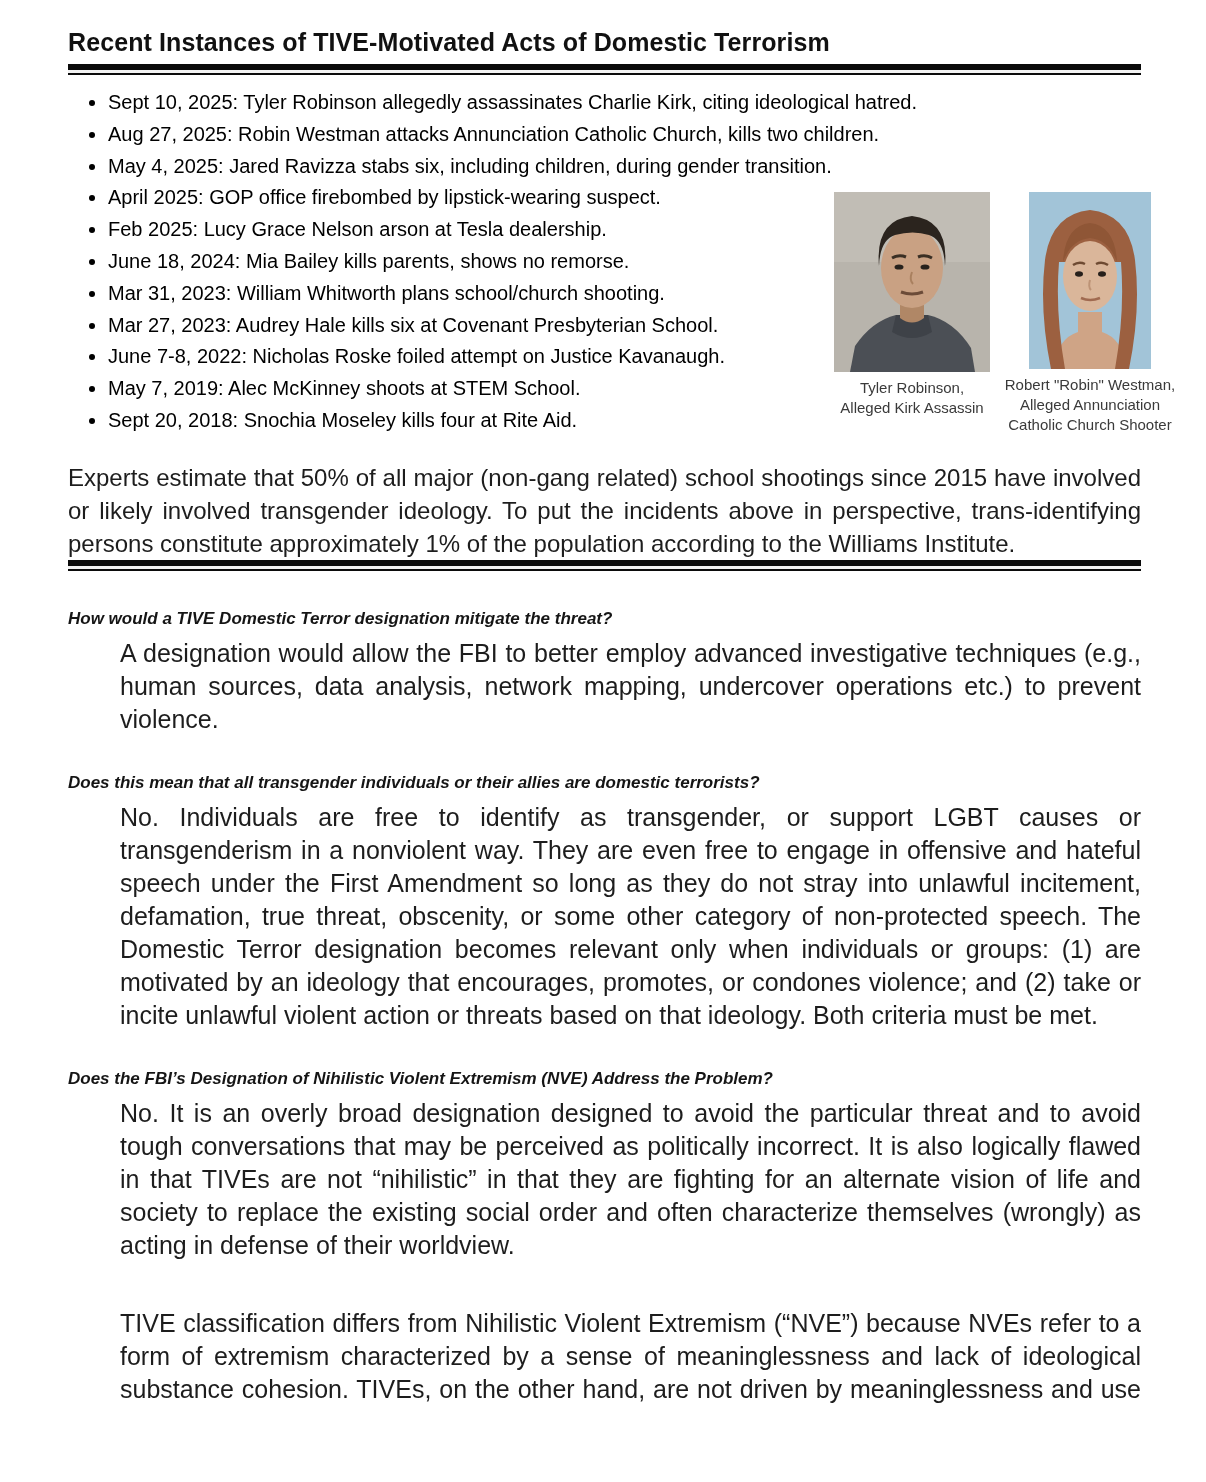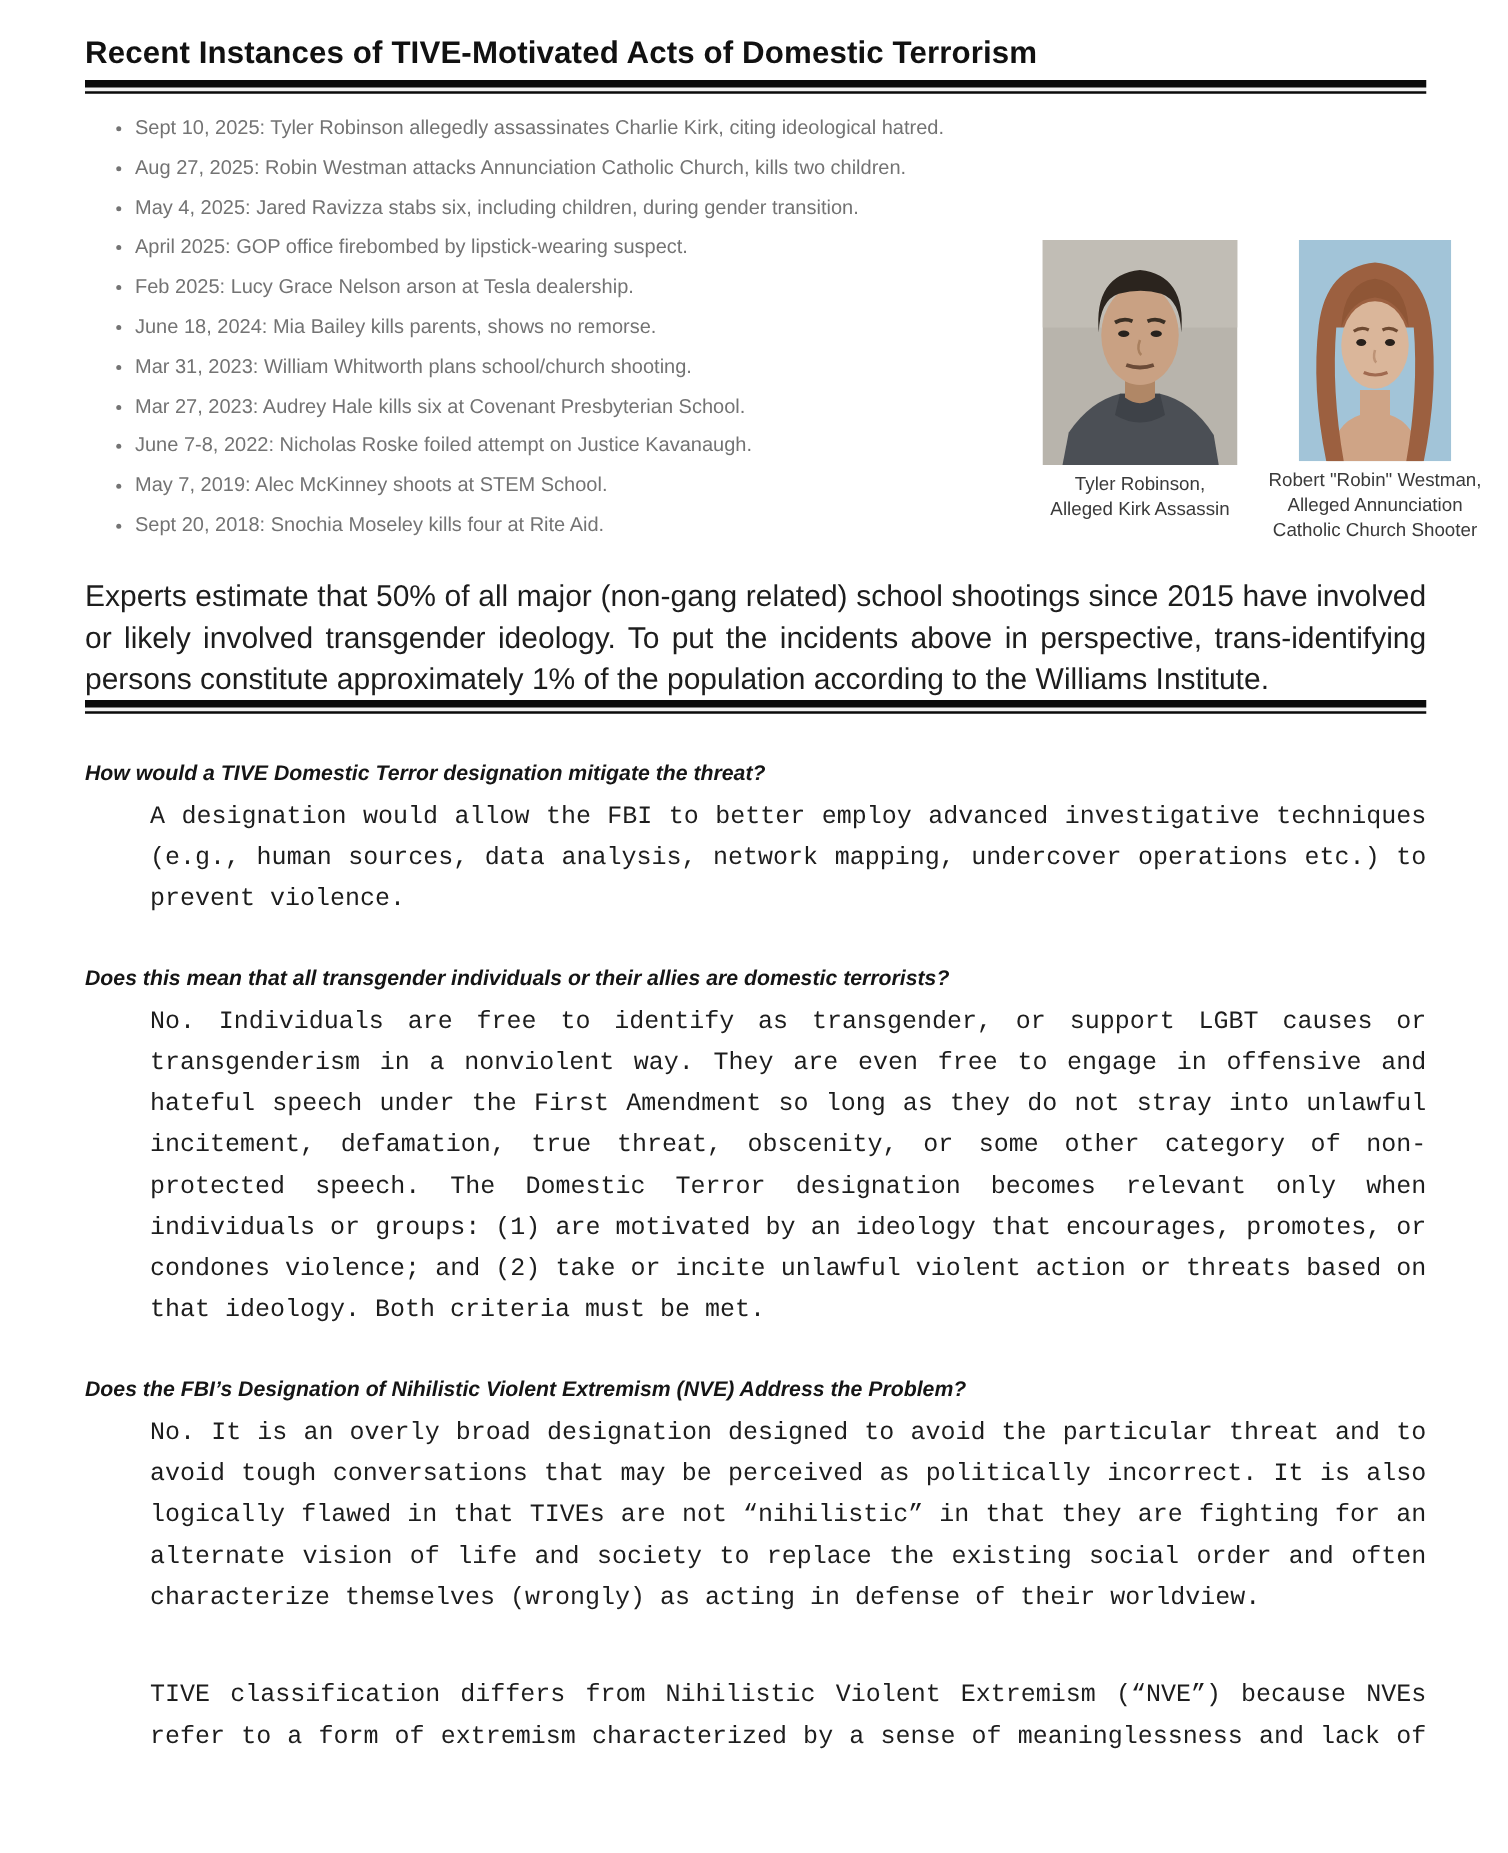--- a/index.html
+++ b/index.html
@@ -31,33 +31,32 @@
     background:#f2f2f2;
     margin:0 0 12px 0;
   }
 
   ul.incident-list{
     margin:10px 0 0 0;
     padding:0 0 0 40px;
     list-style:disc;
   }
   ul.incident-list li{
-    font-size:16px;
+    font-size:20px;
     line-height:31.8px;
     white-space:nowrap;
-    color:#737373;
+    color:#000000;
   }
 
   .photos-block{
     position:absolute;
     left:828px;
     top:192px;
     width:366px;
     display:flex;
-    justify-content:space-between;
     align-items:flex-start;
   }
   figure{margin:0;text-align:center;}
   figure.fig-tyler{width:168px;}
   figure.fig-westman{width:188px;}
   figure svg{display:block;margin:0 auto;}
   figcaption{
     margin-top:6px;
     font-size:15px;
     line-height:20px;
@@ -77,24 +76,23 @@
   .faq-entry + .faq-entry{margin-top:37px;}
   .question{
     font-size:17px;
     font-weight:700;
     font-style:italic;
     margin:0 0 8px 0;
     color:#151515;
   }
   .answer{
     margin-left:52px;
-    font-size:20px;
+    font-size:25px;
     line-height:33px;
     text-align:justify;
-    font-family:Liberation Mono, monospace;
   }
   .answer p{margin:0;}
   .answer p + p{margin-top:45px;}
 </style>
 </head>
 <body>
 
 <div class="page">
   <div class="content">
 

